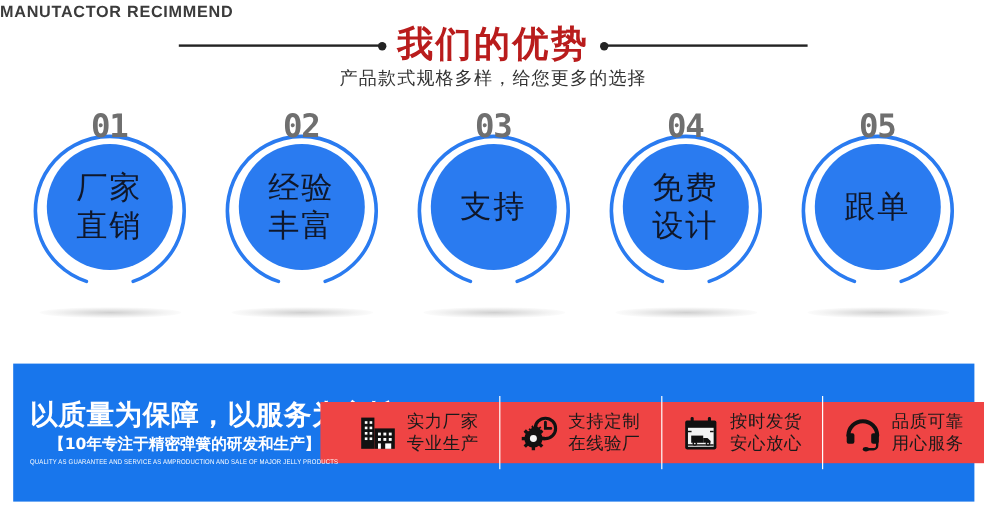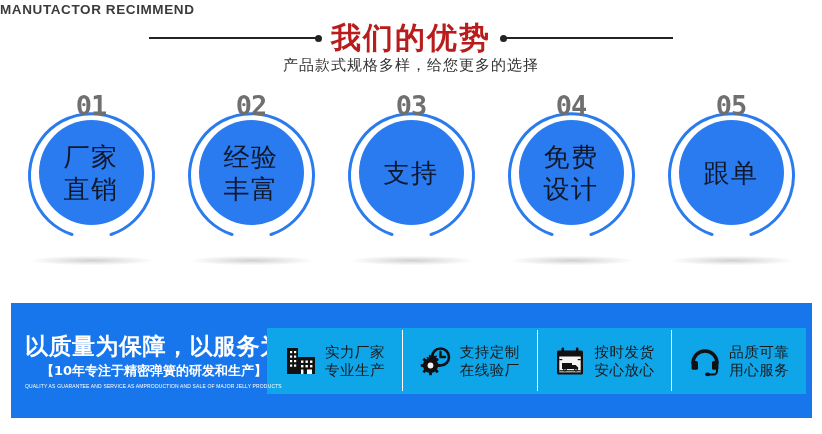--- a/index.html
+++ b/index.html
@@ -196,24 +196,25 @@
     letter-spacing: 0.15px;
     line-height: 9px;
     margin-top: 1px;
     white-space: nowrap;
     transform: scaleY(1.15);
     transform-origin: center top;
   }
   .features {
     flex: 0 0 auto;
     width: 539px;
-    height: 66px;
-    background: #0ea5e9;
+    height: 51px;
+    background: #ef4444;
     display: flex;
     align-items: center;
+    padding-left: 14px;
   }
   .feature {
     flex: 1 1 0;
     height: 61px;
     display: flex;
     align-items: center;
     justify-content: center;
     gap: 7px;
     position: relative;
   }

